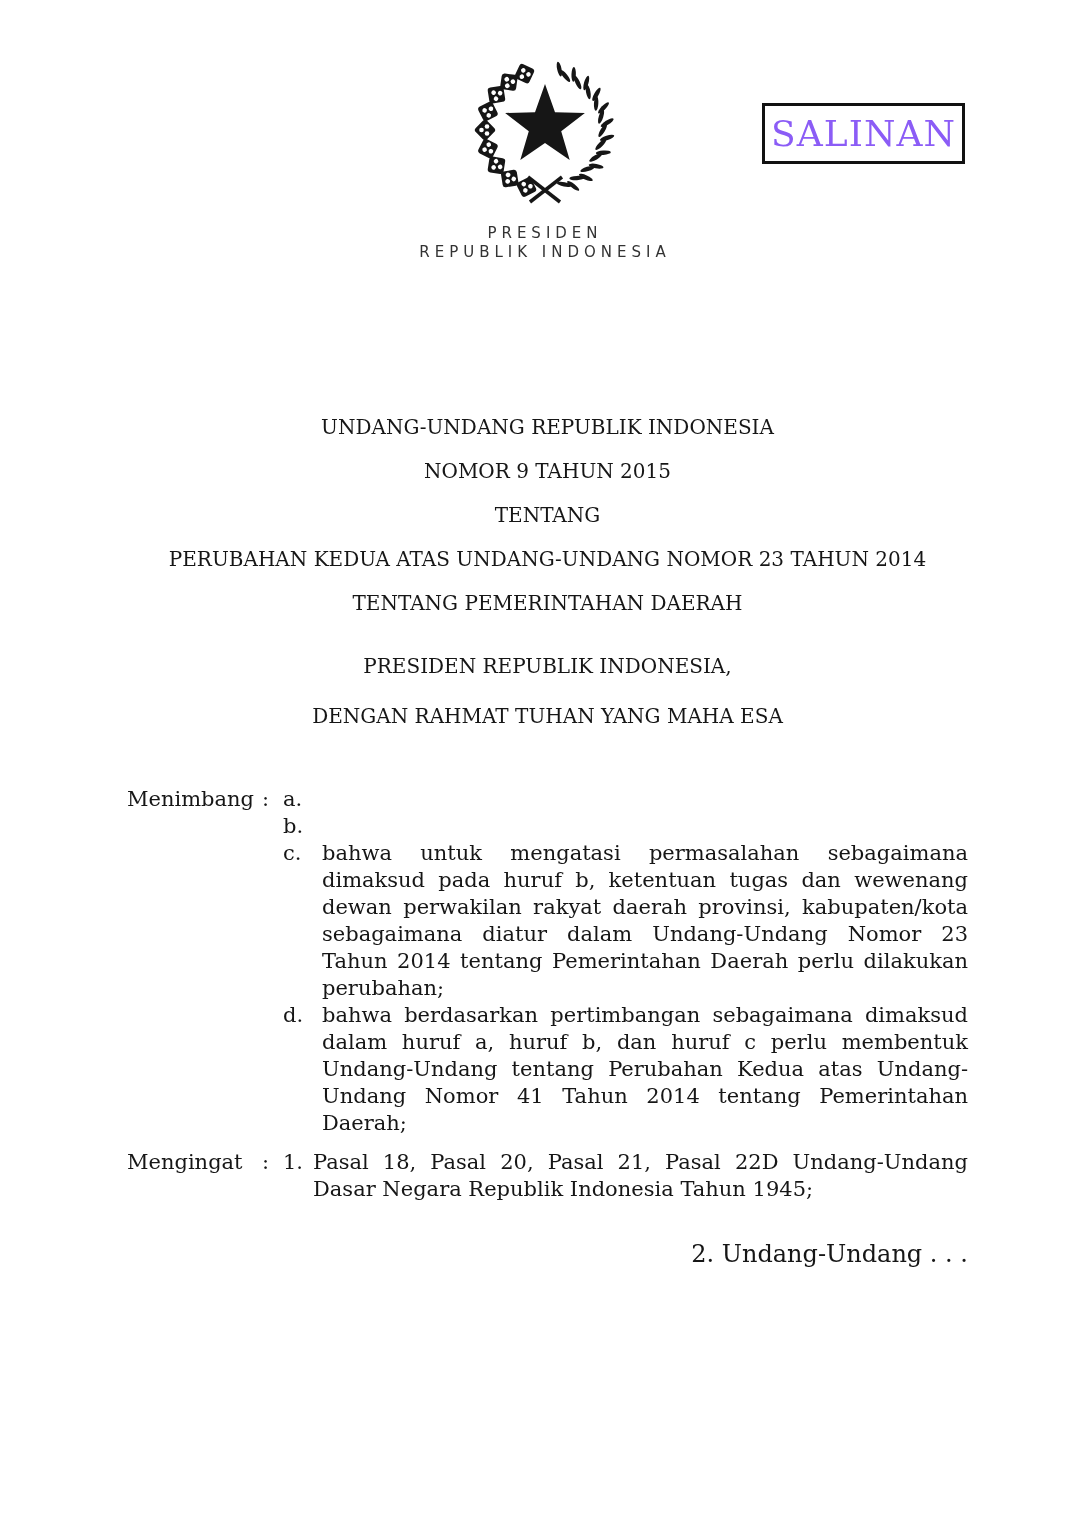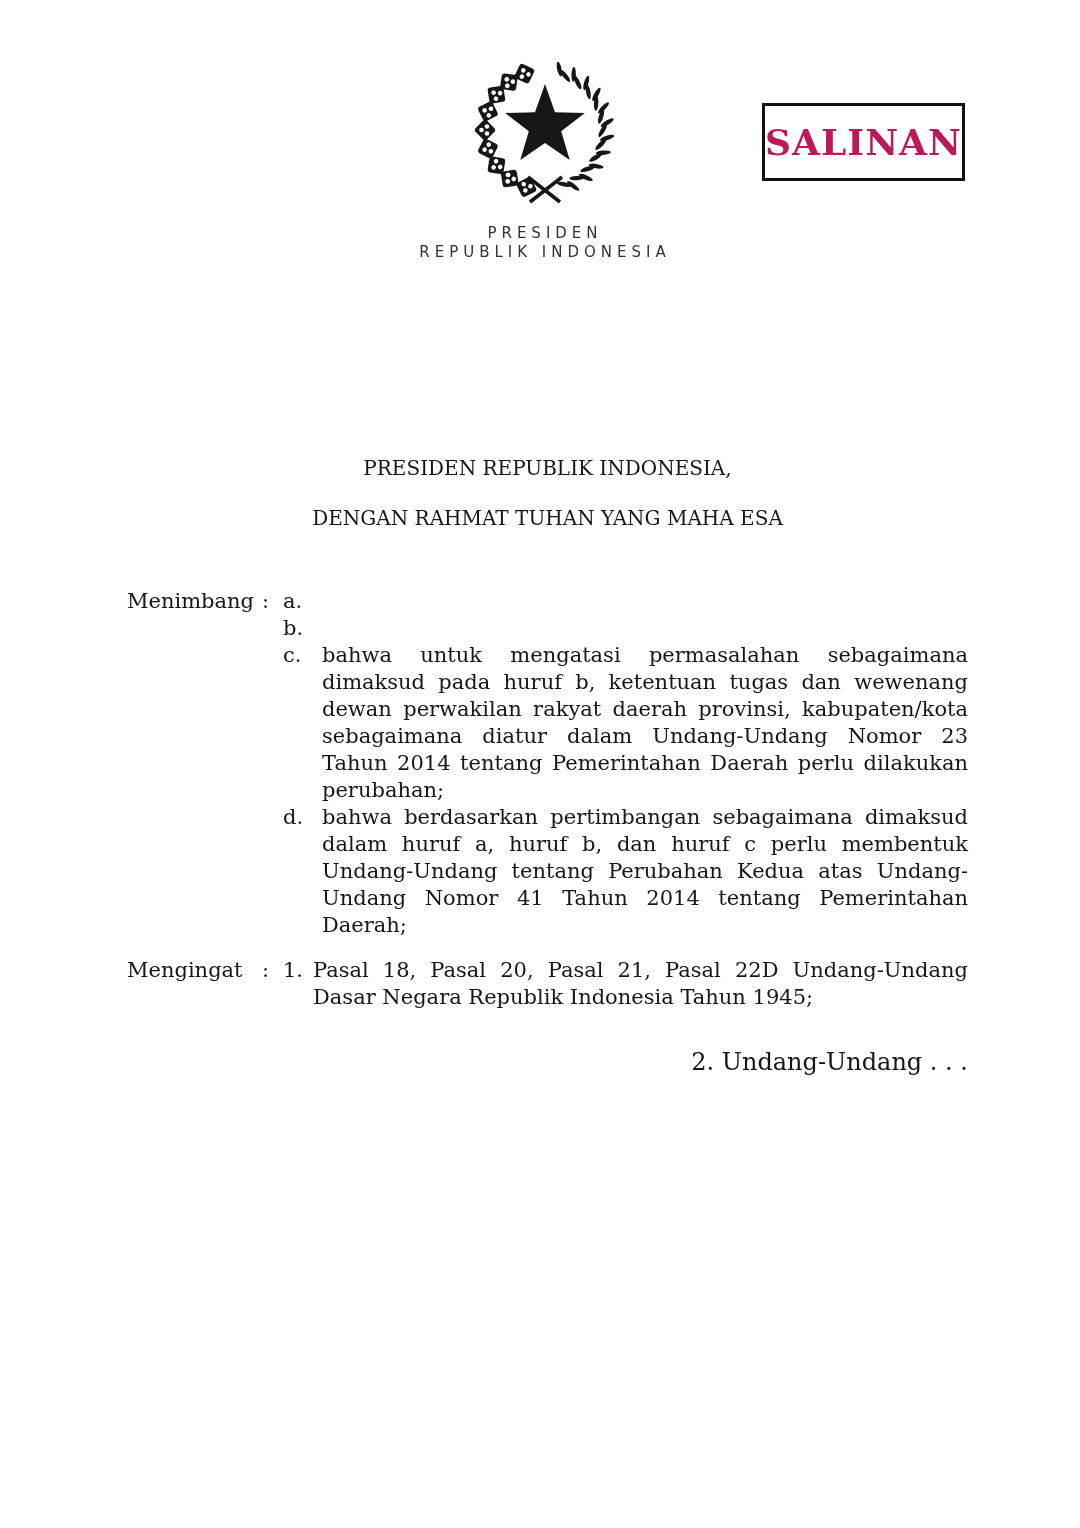--- a/index.html
+++ b/index.html
@@ -31,29 +31,29 @@
     font-size: 15px;
     line-height: 19px;
     letter-spacing: 5px;
     color: #333333;
   }
   .stamp {
     position: absolute;
     left: 762px;
     top: 103px;
     width: 203px;
-    height: 78px;
+    height: 61px;
     border: 3px solid #111111;
     display: flex;
     align-items: center;
     justify-content: center;
     font-size: 36px;
-    font-weight: bold;
+    font-weight: normal;
     letter-spacing: 1px;
-    color: #be185d;
+    color: #8b5cf6;
   }
 
   
   .content {
     padding: 416px 112px 0 127px;
   }
   .title-line {
     text-align: center;
     font-size: 20px;
     line-height: 22px;
@@ -79,21 +79,21 @@
     grid-template-columns: 135px 21px 39px 1fr;
     align-items: start;
   }
   .clause-row.recital {
     grid-template-columns: 135px 21px 30px 1fr;
   }
   .cell-label { white-space: nowrap; }
   .cell-text {
     text-align: justify;
   }
-  .recalling-block { margin-top: 18px; }
+  .recalling-block { margin-top: 12px; }
 
   .catchword {
     margin-top: 38px;
     text-align: right;
     font-size: 24px;
     line-height: 27px;
   }
 </style>
 </head>
 <body>
@@ -146,20 +146,27 @@
     <div>PRESIDEN</div>
     <div>REPUBLIK INDONESIA</div>
   </div>
 
   <div class="stamp">
     <span>SALINAN</span>
   </div>
 
   <div class="content">
 
+    <div>
+      <div class="title-line">UNDANG-UNDANG REPUBLIK INDONESIA</div>
+      <div class="title-line">NOMOR 9 TAHUN 2015</div>
+      <div class="title-line">TENTANG</div>
+      <div class="title-line">PERUBAHAN KEDUA ATAS UNDANG-UNDANG NOMOR 23 TAHUN 2014</div>
+      <div class="title-line">TENTANG PEMERINTAHAN DAERAH</div>
+    </div>
 
     <div class="preamble-line authority">PRESIDEN REPUBLIK INDONESIA,</div>
     <div class="preamble-line invocation">DENGAN RAHMAT TUHAN YANG MAHA ESA</div>
 
     <div class="clauses">
       <div class="clause-row">
         <div class="cell-label">Menimbang</div>
         <div class="cell-colon">:</div>
         <div class="cell-marker">a.</div>
       </div>

